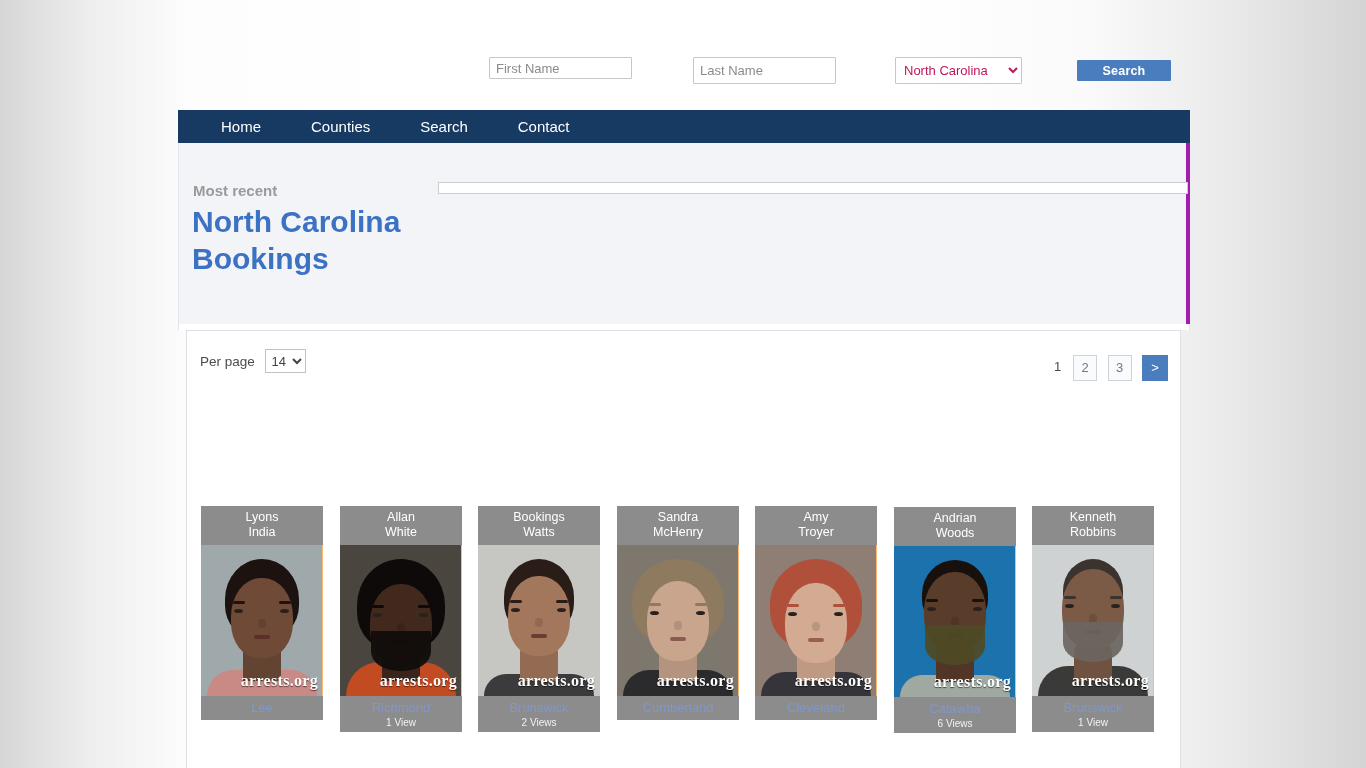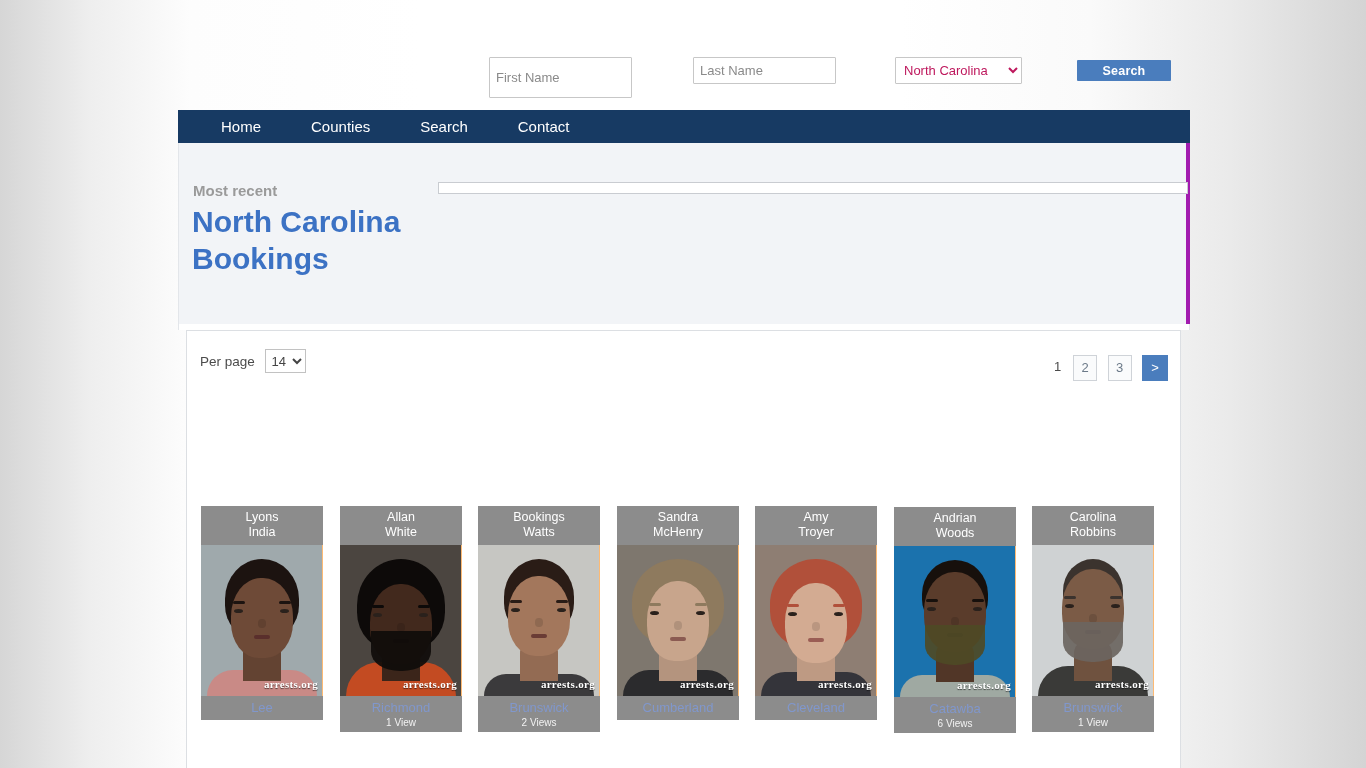--- a/index.html
+++ b/index.html
@@ -21,21 +21,21 @@
         #eaeaea 1230px,
         #d4d4d4 1366px);
   }
 
   
   .topbar {
     position: absolute;
     left: 0; top: 0;
     width: 1366px; height: 106px;
   }
-  .srch-first { position: absolute; left: 489px; top: 57px; width: 143px; height: 41px; }
+  .srch-first { position: absolute; left: 489px; top: 57px; width: 143px; height: 22px; }
   .srch-last  { position: absolute; left: 693px; top: 57px; width: 143px; height: 27px; }
   .srch-state { position: absolute; left: 895px; top: 57px; width: 127px; height: 27px; }
   .srch-btn   { position: absolute; left: 1077px; top: 60px; width: 94px; height: 21px; }
 
   input.txt {
     width: 100%; height: 100%;
     border: 1px solid #c7c7c7;
     background: #ffffff;
     font-family: "Liberation Sans", sans-serif;
     font-size: 13px;
@@ -210,21 +210,21 @@
     height: 151px;
     width: 121px;
     position: relative;
     overflow: hidden;
     background: #9a9a9a;
   }
   .card .cphoto .wm {
     position: absolute;
     right: 4px; bottom: 6px;
     font-family: "Liberation Serif", serif;
-    font-size: 11px;
+    font-size: 16px;
     font-weight: bold;
     color: #ffffff;
     text-shadow: 0 1px 1px rgba(0,0,0,.6);
     letter-spacing: .3px;
   }
   .card .cfoot {
     text-align: center;
     padding-top: 3px;
     padding-bottom: 3px;
     background: #8c8c8c;
@@ -494,21 +494,21 @@
             </div>
             <span class="wm">arrests.org</span>
           </div>
           <div class="cfoot">
             <span class="county">Catawba</span>
             <span class="views">6 Views</span>
           </div>
         </div>
         <div class="card" style="left: 831px; top: 0px;">
           <div class="cname">
-            <div>Carolina</div>
+            <div>Kenneth</div>
             <div>Robbins</div>
           </div>
           <div class="cphoto">
             <div class="face">
               <div class="f-bg" style="background:#cfd2d3"></div>
               <div class="f-shirt" style="width:110px;height:30px;background:#3a3a38"></div>
               <div class="f-neck" style="top:96px;width:38px;height:40px;background:#7b5b46;filter:brightness(.9)"></div>
               <div class="f-hair" style="top:14px;width:60px;height:64px;background:#3b332e"></div>
               <div class="f-head" style="top:23.9px;width:62px;height:80px;background:#7b5b46"></div>
               <div class="f-brow" style="left:32px;top:51.4px;background:#3b332e"></div>

